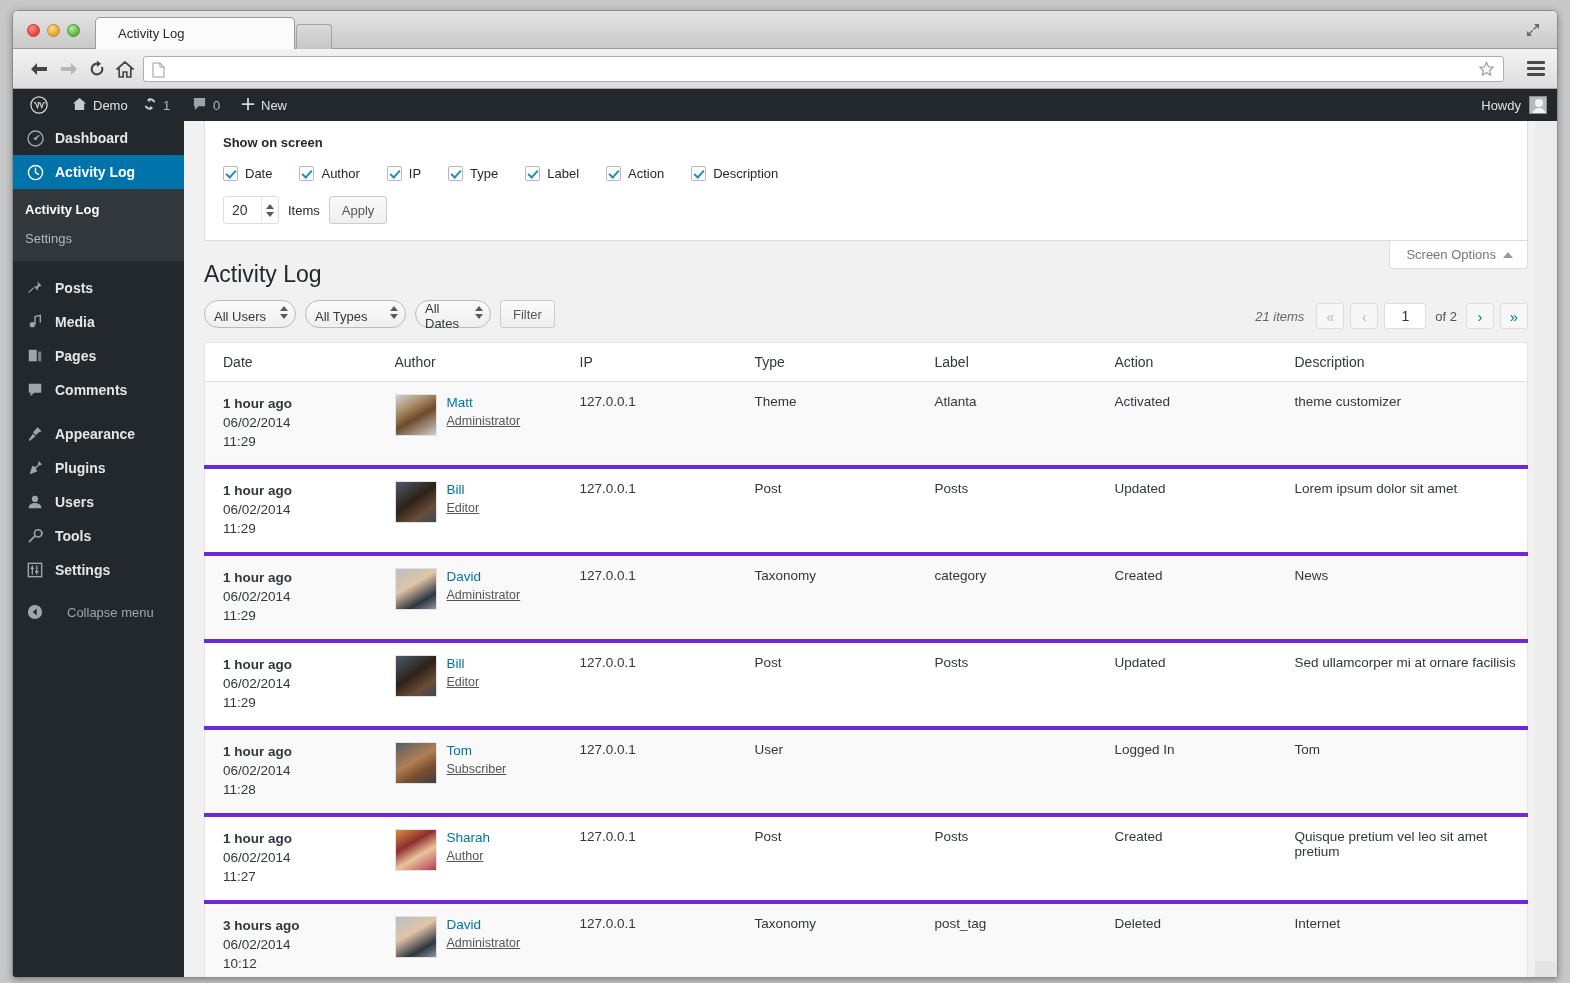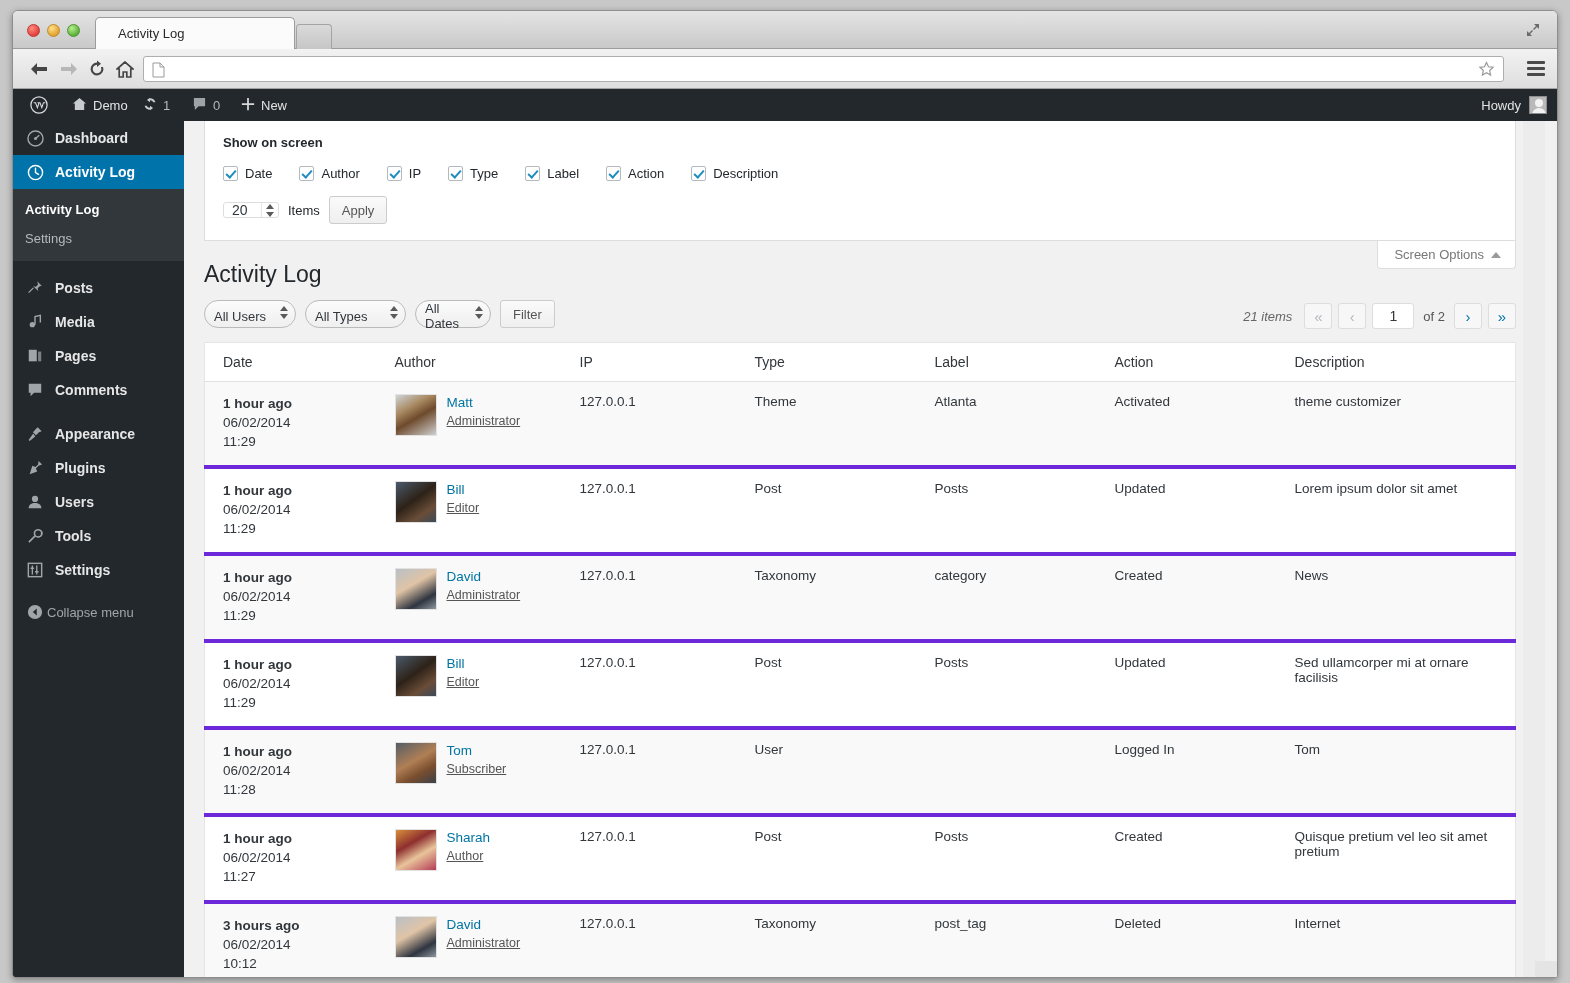--- a/index.html
+++ b/index.html
@@ -130,28 +130,28 @@
   .menu-top.current::after {
     content: ""; position: absolute; right: -8px; top: 50%;
     margin-top: -8px; border: 8px solid transparent;
     border-right-color: #f1f1f1;
   }
   #submenu-activity { background: #32373c; padding: 6px 0 8px 0; }
   .submenu-item { padding: 7px 0 7px 12px; font-size: 13px; color: #b4b9be; }
   .submenu-item.current { color: #fff; font-weight: bold; }
   .menu-gap { height: 10px; }
   #collapse-menu {
-    display: flex; align-items: center; gap: 2px;
+    display: flex; align-items: center; gap: 22px;
     height: 34px; padding-left: 12px; margin-top: 8px;
     color: #a0a5aa; font-size: 13px; text-align: center;
   }
   #collapse-menu .mi { flex: none; width: 20px; display: flex; justify-content: center; }
 
   
-  #wpcontent { position: absolute; left: 171px; top: 0; right: 12px; height: 858px; background: #f1f1f1; }
+  #wpcontent { position: absolute; left: 171px; top: 0; right: 0; height: 858px; background: #f1f1f1; }
 
   
   #screen-meta {
     position: relative; margin: 0 29px 0 20px;
     background: #fff; border: 1px solid #ddd; border-top: none;
     padding: 14px 0 16px 18px;
   }
   #screen-meta h5 { font-size: 13px; color: #23282d; margin-bottom: 16px; font-weight: bold; }
   #show-on-screen-row { display: flex; align-items: center; gap: 0; margin-bottom: 15px; }
   .cb-opt { display: flex; align-items: center; gap: 7px; margin-right: 27px; font-size: 13px; color: #23282d; }
@@ -160,21 +160,21 @@
     border: 1px solid #b4b9be; border-radius: 2px;
     position: relative; flex: none;
   }
   .cbox::after {
     content: ""; position: absolute; left: 4px; top: 1px;
     width: 4px; height: 8px;
     border: solid #1e8cbe; border-width: 0 2px 2px 0;
     transform: rotate(42deg);
   }
   #per-page-row { display: flex; align-items: center; gap: 9px; }
-  #items-spinner { display: flex; width: 56px; height: 16px; border: 1px solid #ddd; background: #fff; border-radius: 3px; }
+  #items-spinner { display: flex; width: 56px; height: 28px; border: 1px solid #ddd; background: #fff; border-radius: 3px; }
   #items-value { flex: 1; display: flex; align-items: center; padding-left: 8px; font-size: 14px; color: #32373c; }
   #items-arrows { width: 17px; display: flex; flex-direction: column; align-items: center; justify-content: center; gap: 3px; border-left: 1px solid #e6e6e6; }
   .spin-tri { width: 0; height: 0; border-left: 4px solid transparent; border-right: 4px solid transparent; }
   .spin-up { border-bottom: 5px solid #5a5a5a; }
   .spin-down { border-top: 5px solid #5a5a5a; }
   #items-label { font-size: 13px; color: #23282d; }
   #apply-btn {
     height: 28px; padding: 0 12px;
     background: linear-gradient(#fafafa, #efefef);
     border: 1px solid #ccc; border-radius: 3px;

